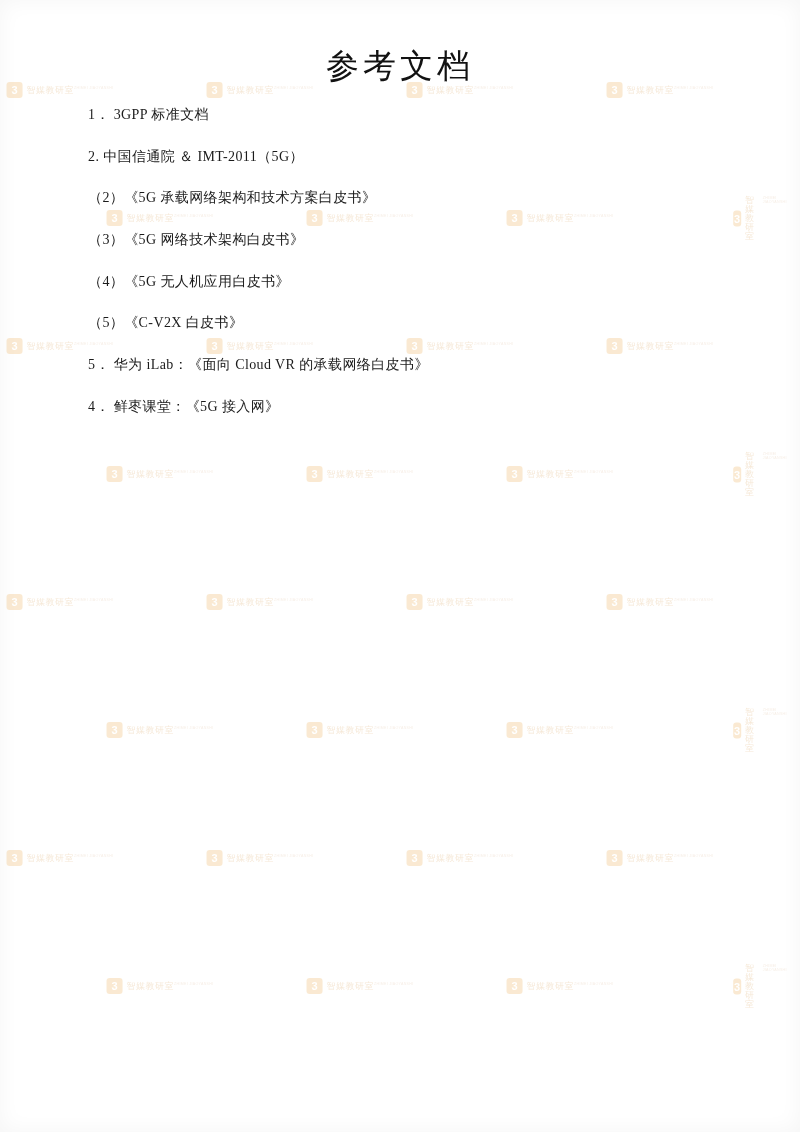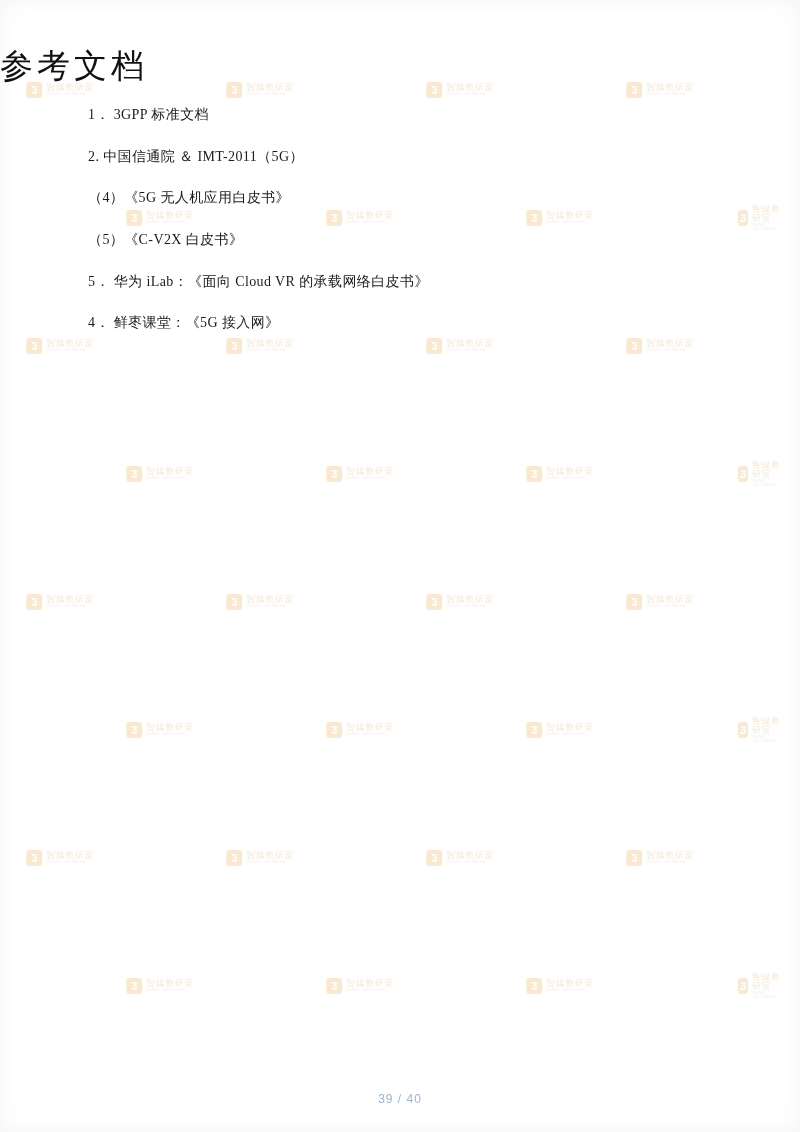--- a/index.html
+++ b/index.html
@@ -27,21 +27,21 @@
     box-shadow: inset 0 0 22px rgba(0,0,0,0.045);
     pointer-events: none;
     z-index: 5;
   }
 
   .doc-title {
     position: absolute;
     top: 44px;
     left: 0;
     right: 0;
-    text-align: left;
+    text-align: center;
     font-size: 33px;
     letter-spacing: 4px;
     color: #121212;
     font-family: "Liberation Serif", "DejaVu Serif", serif;
     font-weight: normal;
     z-index: 3;
   }
 
   .content {
     position: absolute;
@@ -98,21 +98,21 @@
     color: #fff;
     font-size: 11px;
     line-height: 16px;
     text-align: center;
     font-family: "Liberation Sans", sans-serif;
     font-weight: bold;
     opacity: 0.75;
   }
   .wm .wm-text {
     display: flex;
-    flex-direction: column;
+    flex-direction: row;
     line-height: 1;
   }
   .wm .wm-main {
     font-size: 9px;
     color: #d8a15a;
     font-family: "Liberation Sans", sans-serif;
     letter-spacing: 0.5px;
     opacity: 0.8;
   }
   .wm .wm-sub {
@@ -354,21 +354,22 @@
           <div class="wm-sub">ZHIMEI JIAOYANSHI</div>
         </div>
       </div>
     </div>
 
   <div class="doc-title">参考文档</div>
 
   <div class="content">
     <p class="line">1． 3GPP 标准文档</p>
     <p class="line">2. 中国信通院 ＆ IMT-2011（5G）</p>
+    <p class="line indent1">（2）《5G 承载网络架构和技术方案白皮书》</p>
+    <p class="line indent1">（3）《5G 网络技术架构白皮书》</p>
     <p class="line indent1">（4）《5G 无人机应用白皮书》</p>
     <p class="line indent1">（5）《C-V2X 白皮书》</p>
     <p class="line">5． 华为 iLab：《面向 Cloud VR 的承载网络白皮书》</p>
     <p class="line">4． 鲜枣课堂：《5G 接入网》</p>
   </div>
 
-  <div class="page-number">39 / 40</div>
 
 </div>
 
 </body></html>

